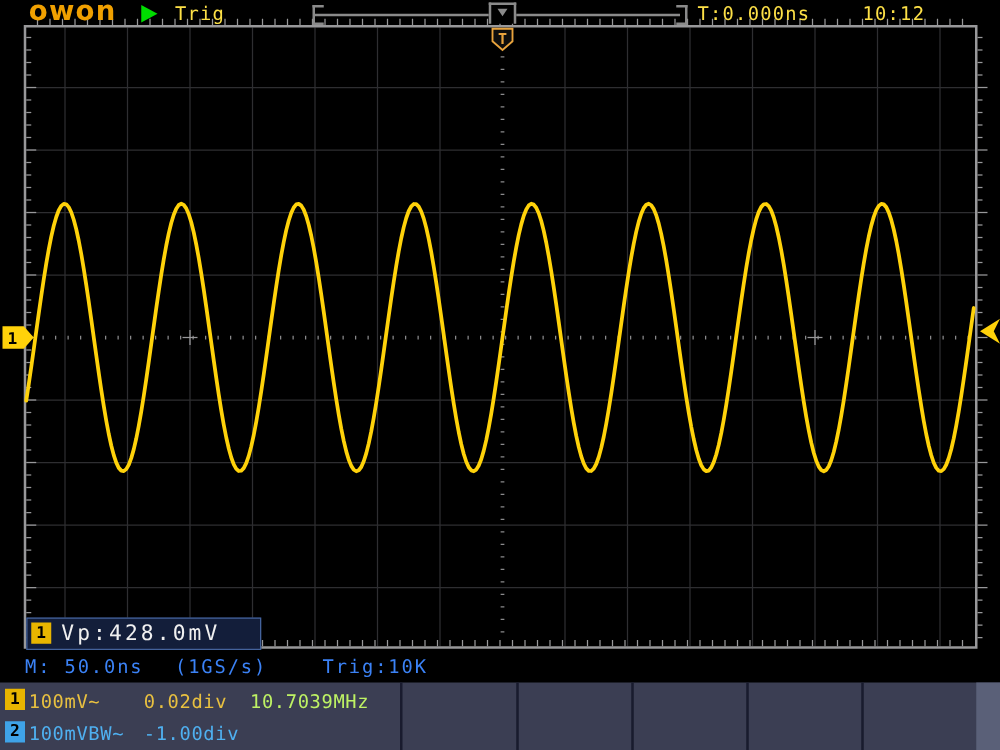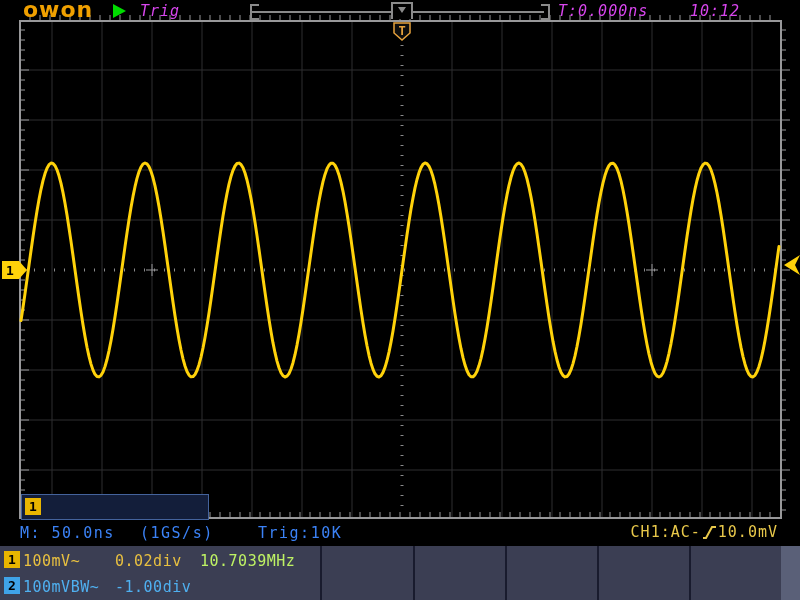--- a/index.html
+++ b/index.html
@@ -5,21 +5,21 @@
   html,body{margin:0;padding:0;background:#000;}
   .screen{position:relative;width:800px;height:600px;background:#000;overflow:hidden;
           font-family:"DejaVu Sans Mono","Liberation Mono",monospace;}
   .abs{position:absolute;}
   #scope-svg{position:absolute;left:0;top:0;}
   
   .logo{left:23px;top:-3px;font-family:"DejaVu Sans","Liberation Sans",sans-serif;
         font-size:22px;font-weight:bold;color:#f0a000;text-transform:lowercase;letter-spacing:1px;}
   .trig-arrow{left:113px;top:4px;width:0;height:0;border-left:13px solid #00dd00;
               border-top:7px solid transparent;border-bottom:7px solid transparent;}
-  .tb-text{color:#d946ef;font-size:15px;letter-spacing:1px;top:2px;font-style:italic;}
+  .tb-text{color:#fde047;font-size:15px;letter-spacing:1px;top:2px;}
   .trig-label{left:140px;}
   .toffset{left:558px;}
   .counter{left:690px;}
   .membar-line{left:252px;top:11px;width:292px;height:2px;background:#8a8a8a;}
   .membar-lb{left:250px;top:4px;width:7px;height:12px;border-left:2px solid #8a8a8a;
              border-top:2px solid #8a8a8a;border-bottom:2px solid #8a8a8a;}
   .membar-rb{left:541px;top:4px;width:7px;height:12px;border-right:2px solid #8a8a8a;
              border-top:2px solid #8a8a8a;border-bottom:2px solid #8a8a8a;}
   .memwindow{left:391px;top:2px;width:18px;height:15px;background:#000;
              border:2px solid #8a8a8a;border-bottom:none;}
@@ -347,32 +347,26 @@
   <div class="abs membar-lb"></div>
   <div class="abs membar-rb"></div>
   <div class="abs memwindow">
     <div class="memwindow-tri"></div>
   </div>
   <span class="abs tb-text toffset">T:0.000ns</span>
   <span class="abs tb-text counter">10:12</span>
 
   <div class="abs vp-box">
     <span class="abs badge badge1 vp-badge" style="background: rgb(232, 181, 0);">1</span>
+    <span class="abs vp-text">Vp:428.0mV</span>
   </div>
 
   <span class="abs st timebase">M: 50.0ns</span>
   <span class="abs st samplerate">(1GS/s)</span>
   <span class="abs st depth">Trig:10K</span>
-  <span class="abs trig-info">
-    <span>CH1:AC-</span>
-    <svg class="edge-icon" width="15" height="17">
-      <path d="M1 14 H4 L10 3 H14" fill="none" stroke="#e8c84a" stroke-width="2"></path>
-    </svg>
-    <span>10.0mV</span>
-  </span>
 
   <div class="abs bottom-panel">
     <div class="divider" style="left:320px"></div>
     <div class="divider" style="left:413px"></div>
     <div class="divider" style="left:505px"></div>
     <div class="divider" style="left:597px"></div>
     <div class="divider" style="left:689px"></div>
     <div class="panel-strip"></div>
 
     <span class="abs badge badge1 ch-badge1" style="background: rgb(232, 181, 0);">1</span>

